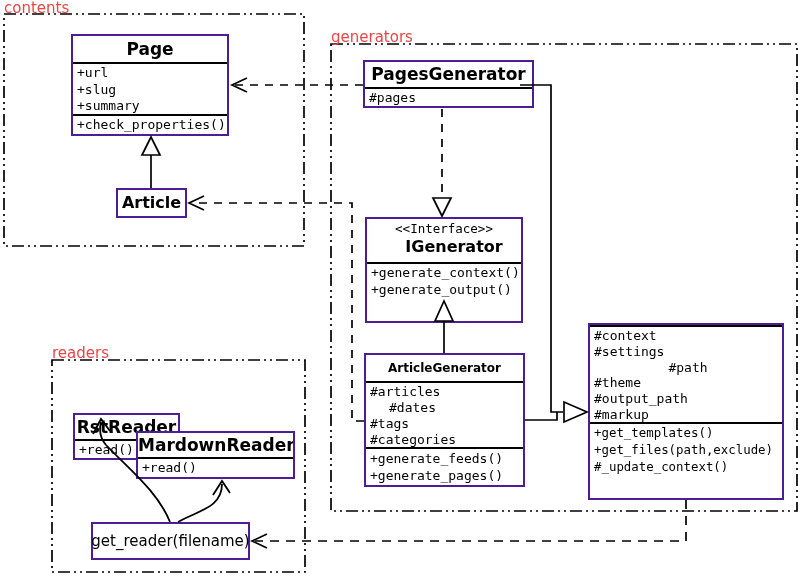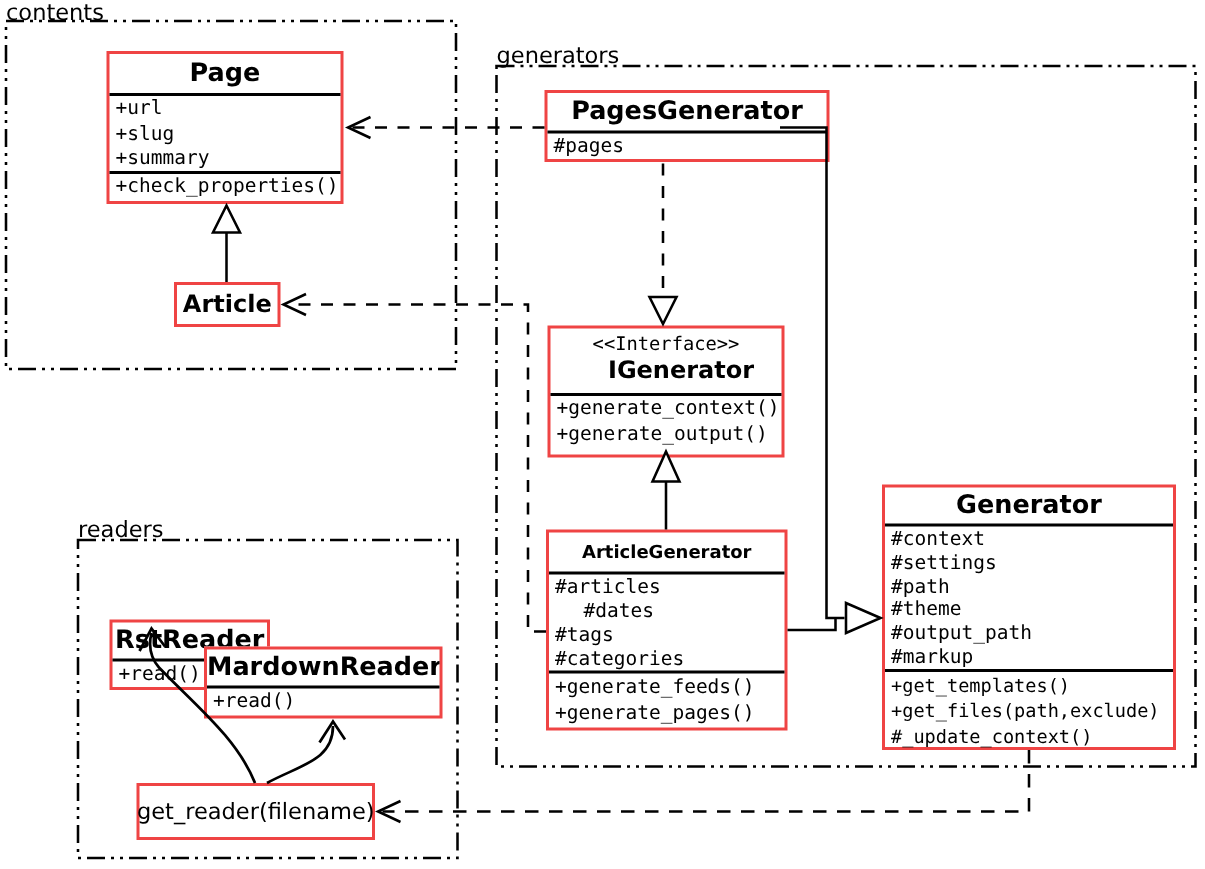--- a/index.html
+++ b/index.html
@@ -5,25 +5,25 @@
   html,body { margin:0; padding:0; background:#fff; }
   #stage {
     position:relative; width:803px; height:579px; background:#ffffff;
     font-family:"DejaVu Sans", "Liberation Sans", sans-serif; color:#000;
     overflow:hidden;
   }
   #connectors { position:absolute; left:0; top:0; z-index:3; pointer-events:none; }
 
   .pkg-label {
     position:absolute; z-index:4; font-size:15px; line-height:16px;
-    font-family:"DejaVu Sans", "Liberation Sans", sans-serif; color:#000000;
+    font-family:"DejaVu Sans", "Liberation Sans", sans-serif; color:#ef4444;
   }
 
   .uml-box {
-    position:absolute; z-index:2; background:#fff; border:2px solid #ef4444;
+    position:absolute; z-index:2; background:#fff; border:2px solid #4c1d95;
     box-sizing:border-box;
   }
   .uml-title {
     font-weight:bold; text-align:center; font-size:17px;
     font-family:"DejaVu Sans", "Liberation Sans", sans-serif;
     white-space:nowrap; overflow:hidden;
   }
   .uml-sec { border-top:2px solid #000; box-sizing:border-box; padding:1px 0 0 0; }
   .row {
     font-family:"DejaVu Sans Mono", "Liberation Mono", monospace;
@@ -113,28 +113,28 @@
     </div>
     <div class="uml-sec">
       <div class="row">+check_properties()</div>
     </div>
   </div>
 
   <div class="uml-box" style="left:116px; top:188px; width:71px; height:30px;">
     <div class="uml-title" style="line-height:26px; font-size:16px;">Article</div>
   </div>
 
-  <div class="uml-box" style="left:363px; top:60px; width:190px; height:48px;">
+  <div class="uml-box" style="left:363px; top:60px; width:171px; height:48px;">
     <div class="uml-title" style="line-height:25px; height:25px;">PagesGenerator</div>
     <div class="uml-sec">
       <div class="row">#pages</div>
     </div>
   </div>
 
-  <div class="uml-box" style="left:365px; top:217px; width:158px; height:88px;">
+  <div class="uml-box" style="left:365px; top:217px; width:158px; height:106px;">
     <div class="uml-title" style="height:41px; padding-top:2px;">
       <div class="stereotype">&lt;&lt;Interface&gt;&gt;</div>
       <div class="name-line" style="font-size:16px;padding-left:20px;">IGenerator</div>
     </div>
     <div class="uml-sec">
       <div class="row">+generate_context()</div>
       <div class="row">+generate_output()</div>
     </div>
   </div>
 
@@ -146,25 +146,24 @@
       <div class="row" style="line-height:16px;">#tags</div>
       <div class="row" style="line-height:16px;">#categories</div>
     </div>
     <div class="uml-sec">
       <div class="row" style="line-height:17px;">+generate_feeds()</div>
       <div class="row" style="line-height:17px;">+generate_pages()</div>
     </div>
   </div>
 
   <div class="uml-box" style="left:588px; top:323px; width:196px; height:177px;">
-    <div class="uml-title" style="line-height:24px; height:24px;">Generator</div>
     <div class="uml-sec" style="height:97px;">
       <div class="row" style="line-height:15.8px;">#context</div>
       <div class="row" style="line-height:15.8px;">#settings</div>
-      <div class="row" style="line-height:15.8px;">#path</div>
+      <div class="row" style="line-height:15.8px;text-align:center;">#path</div>
       <div class="row" style="line-height:15.8px;">#theme</div>
       <div class="row" style="line-height:15.8px;">#output_path</div>
       <div class="row" style="line-height:15.8px;">#markup</div>
     </div>
     <div class="uml-sec">
       <div class="row" style="line-height:16.8px; font-size:12.4px;">+get_templates()</div>
       <div class="row" style="line-height:16.8px; font-size:12.4px;">+get_files(path,exclude)</div>
       <div class="row" style="line-height:16.8px; font-size:12.4px;">#_update_context()</div>
     </div>
   </div>

